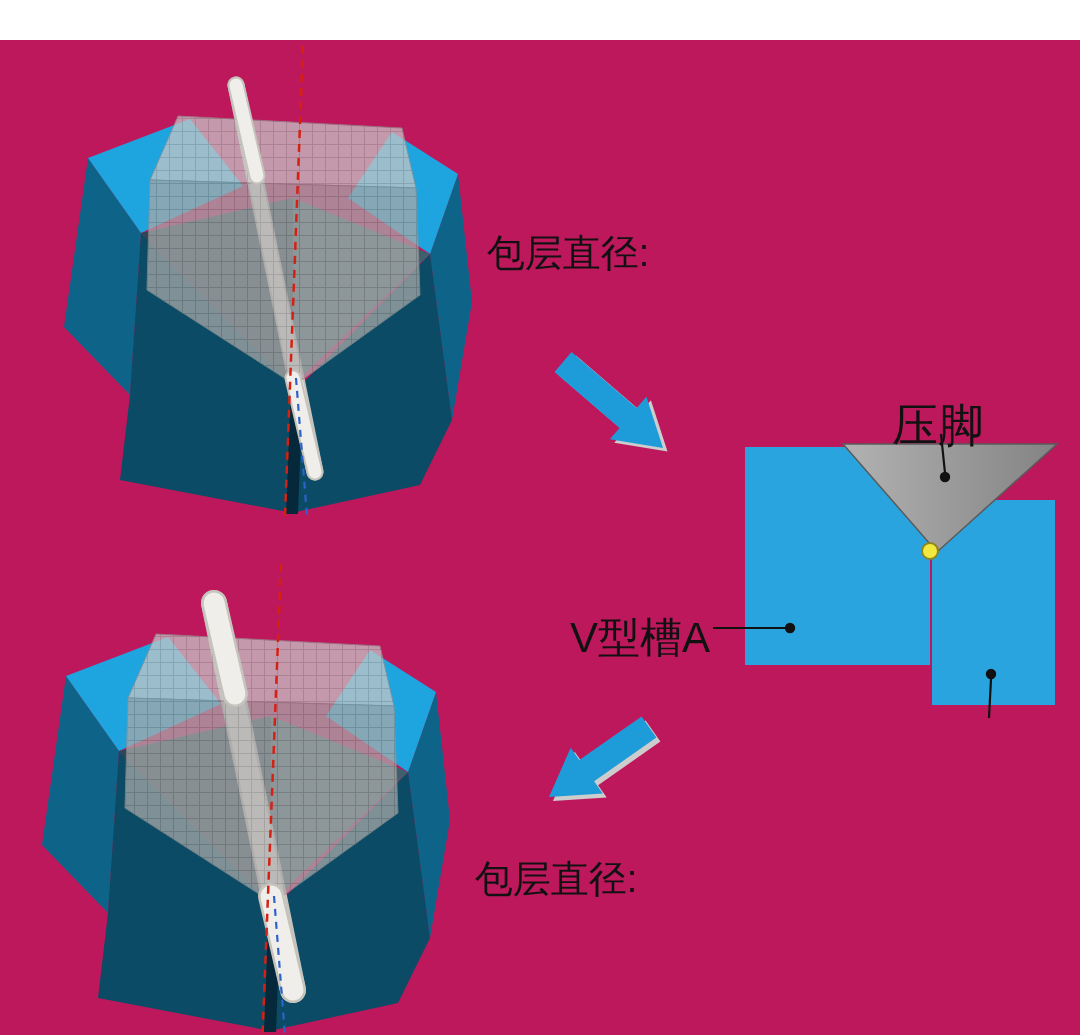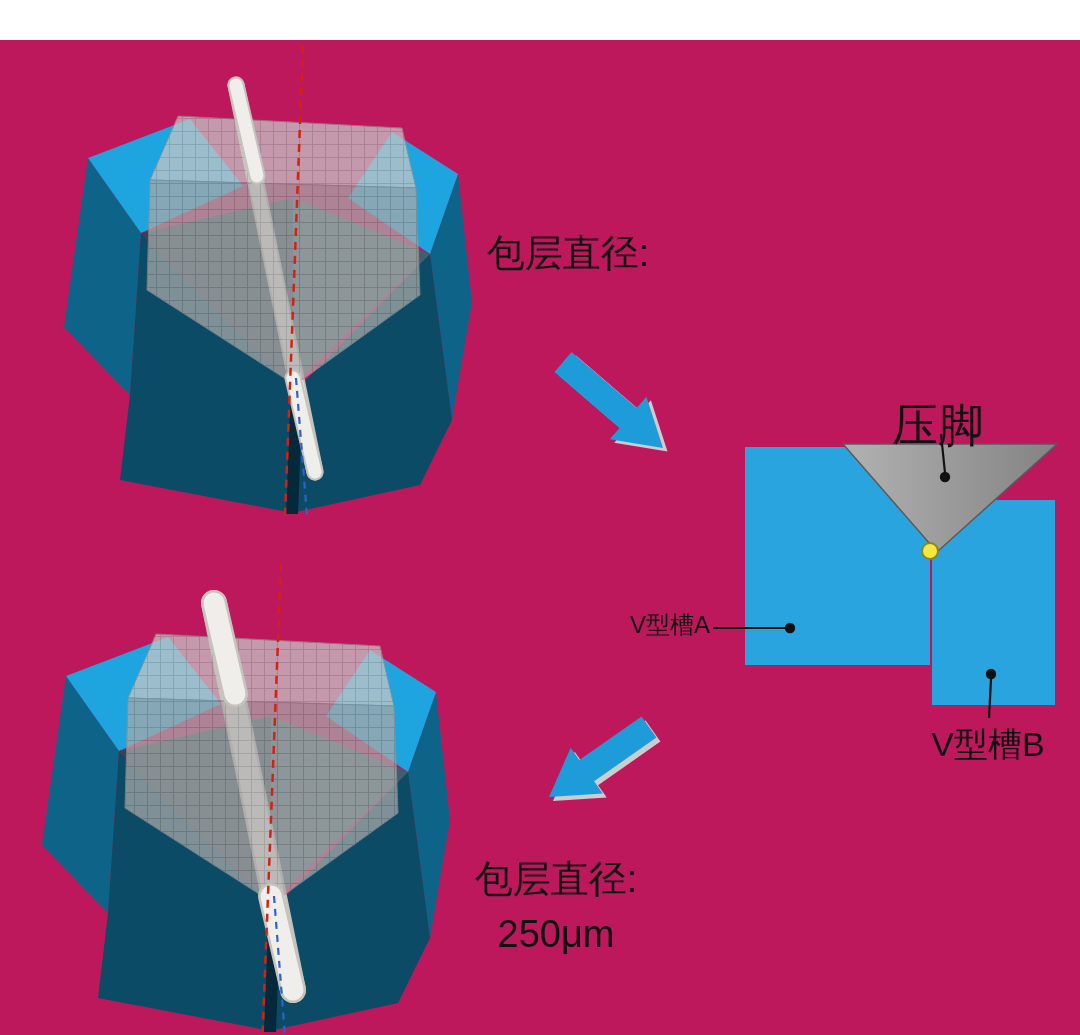--- a/index.html
+++ b/index.html
@@ -99,22 +99,20 @@
     <circle cx="991" cy="634" r="5.2" fill="#111111"></circle>
   </g>
 </svg>
 
 <div class="lbl lbl-big" style="left:438px;top:186px;width:260px;">
   <div>包层直径:</div>
 </div>
 
 <div class="lbl lbl-big" style="left:426px;top:812px;width:260px;">
   <div>包层直径:</div>
-  <div>250μm</div>
 </div>
 
 <div class="lbl lbl-mid" style="left:868px;top:352px;width:140px;">压脚</div>
 
-<div class="lbl" style="left:560px;top:568px;width:150px;font-size:24px;text-align:right;">V型槽A</div>
+<div class="lbl" style="left:560px;top:568px;width:150px;font-size:42px;text-align:right;">V型槽A</div>
 
-<div class="lbl" style="left:908px;top:680px;width:160px;font-size:34px;text-align:center;">V型槽B</div>
 
 </div>
 
 </body></html>

